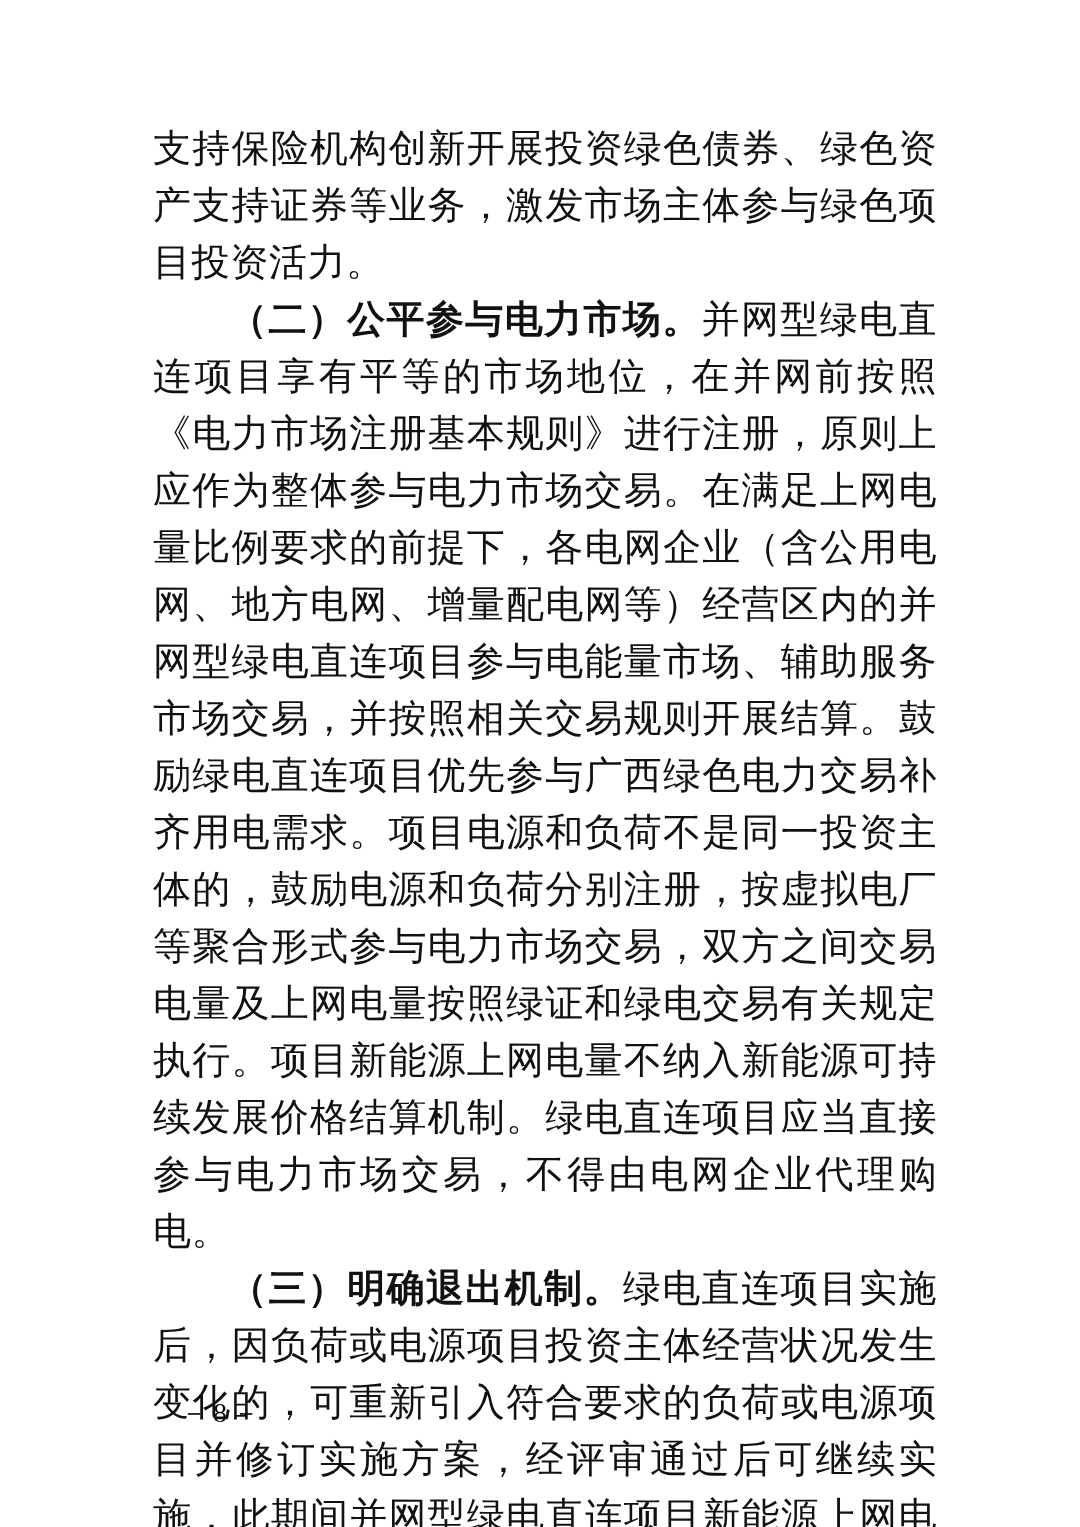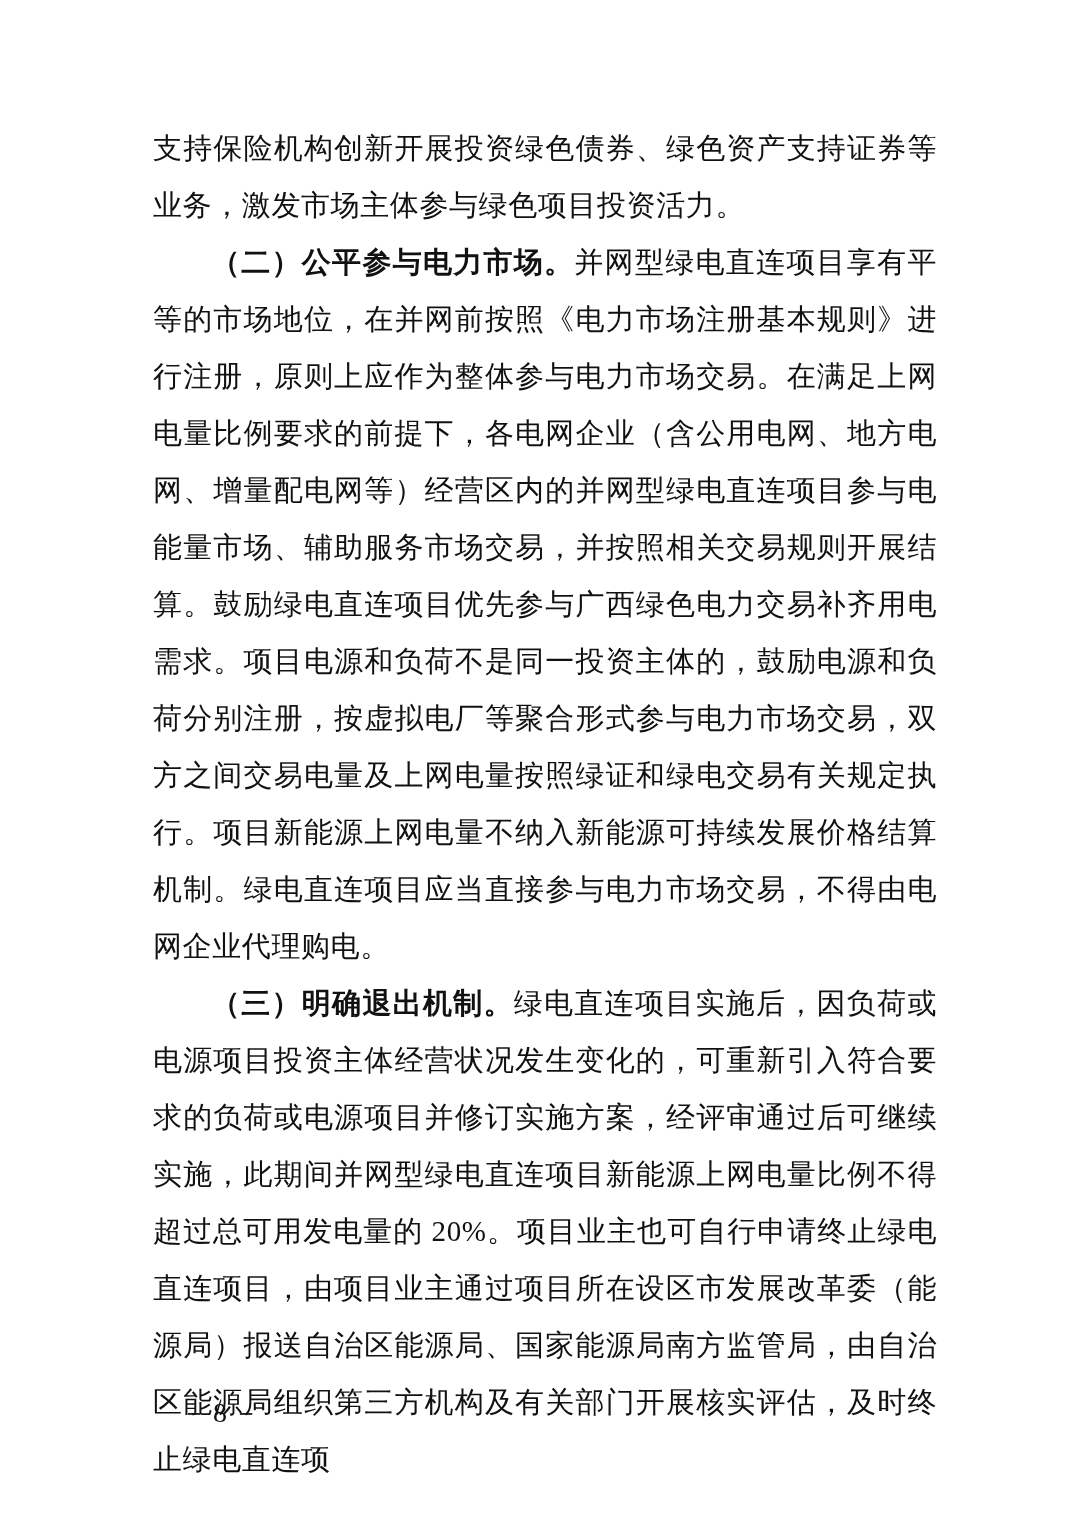--- a/index.html
+++ b/index.html
@@ -18,21 +18,21 @@
     color: #111111;
   }
   .doc-body {
     position: absolute;
     left: 153px;
     top: 120px;
     width: 784px;
   }
   p.para {
     margin: 0;
-    font-size: 29px;
+    font-size: 38px;
     line-height: 57px;
     text-align: justify;
     text-justify: inter-character;
     letter-spacing: 0.6px;
     word-break: break-all;
   }
   p.para.indent {
     text-indent: 2em;
   }
   .run { font-weight: normal; }

